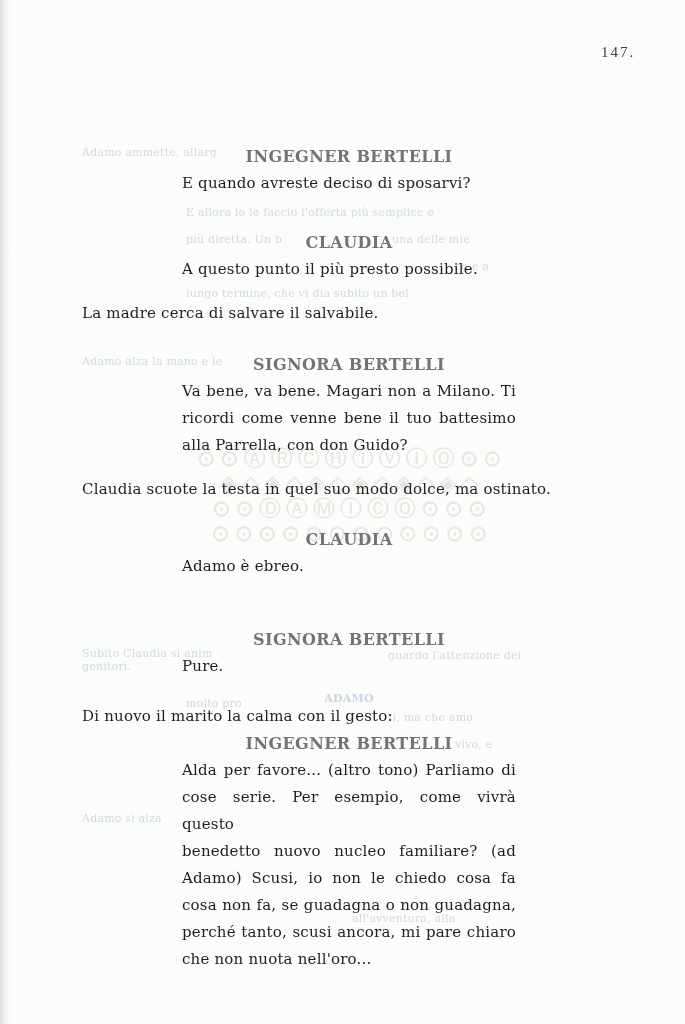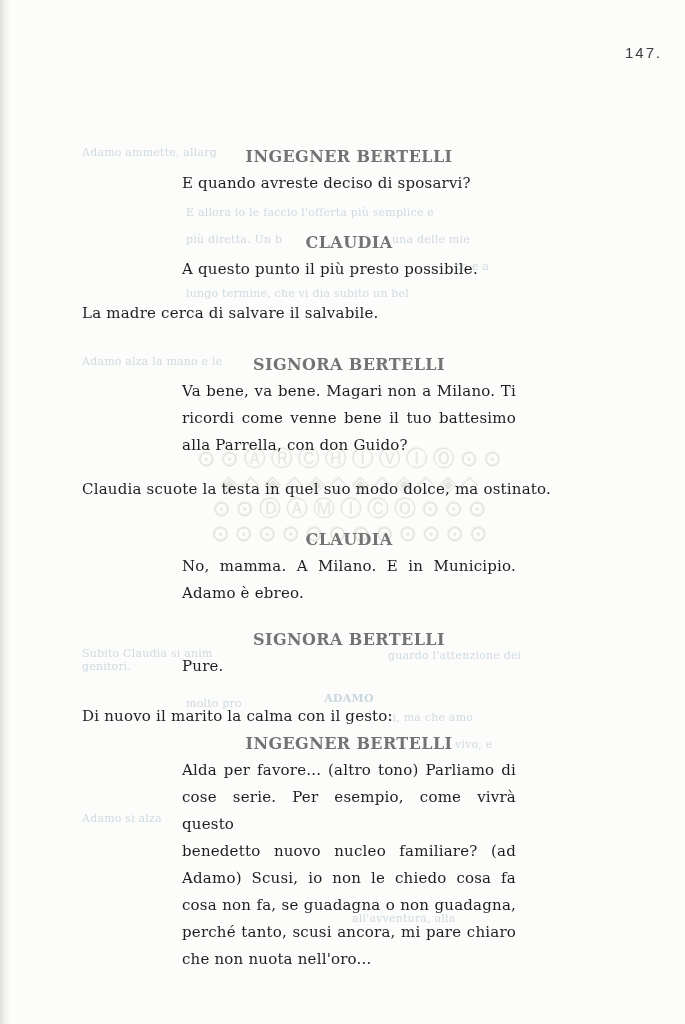--- a/index.html
+++ b/index.html
@@ -12,22 +12,22 @@
     color:#1e1e20;
   }
   
   .edge-shadow{
     position:absolute;left:0;top:0;width:10px;height:1024px;
     background:linear-gradient(90deg,#dddddb 0%,#efefed 45%,rgba(252,252,250,0) 100%);
   }
   
   .page-number{
     position:absolute;left:601px;top:44px;
-    font-family:Liberation Sans, sans-serif;
-    font-size:15px;letter-spacing:2px;color:#3d3d3d;margin-left:24px;
+    font-family:Liberation Serif, serif;
+    font-size:15px;letter-spacing:2px;color:#3d3d3d;
   }
   
   .watermark{
     position:absolute;left:162px;top:446px;width:380px;
     font-family:"DejaVu Sans","Liberation Sans",sans-serif;
     font-size:22px;line-height:25px;letter-spacing:5px;
     color:#e4e6e1;text-shadow:1px 1px 0 #ffffff,-1px -1px 0 #f3f4f1;
     text-align:center;user-select:none;white-space:nowrap;
   }
   
@@ -117,21 +117,20 @@
     <div class="char">SIGNORA BERTELLI</div>
     <div class="dline just">Va bene, va bene. Magari non a Milano. Ti</div>
     <div class="dline just">ricordi come venne bene il tuo battesimo</div>
     <div class="dline">alla Parrella, con don Guido?</div>
   </div>
 
   <div class="direction" id="dir2">Claudia scuote la testa in quel suo modo dolce, ma ostinato.</div>
 
   <div class="cue" id="cue4">
     <div class="char">CLAUDIA</div>
-    <div class="dline just">No, mamma. A Milano. E in Municipio.</div>
     <div class="dline">Adamo è ebreo.</div>
   </div>
 
   <div class="cue" id="cue5">
     <div class="char">SIGNORA BERTELLI</div>
     <div class="dline">Pure.</div>
   </div>
 
   <div class="direction" id="dir3">Di nuovo il marito la calma con il gesto:</div>
 

